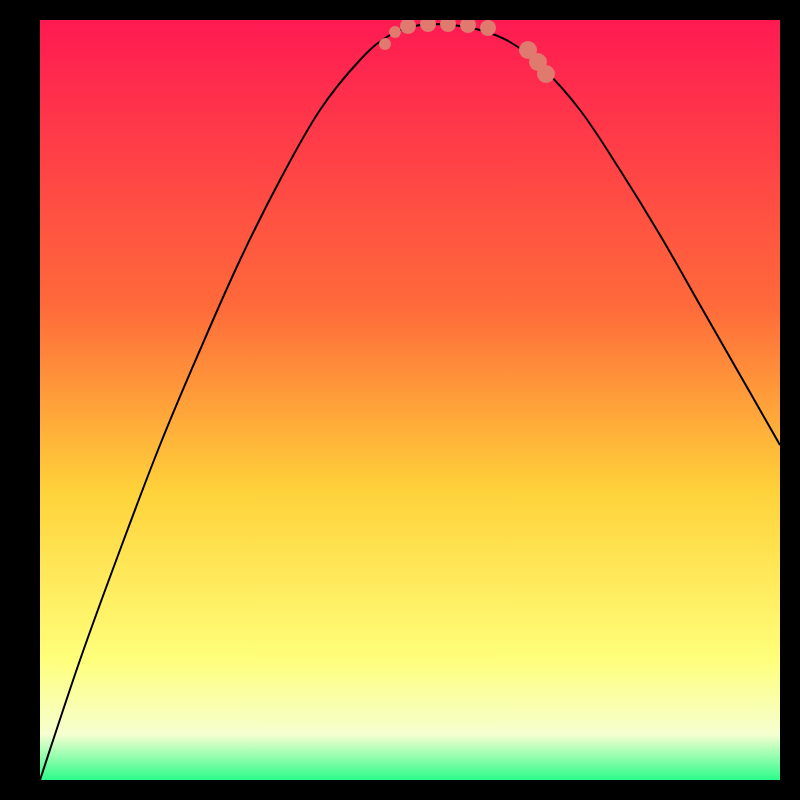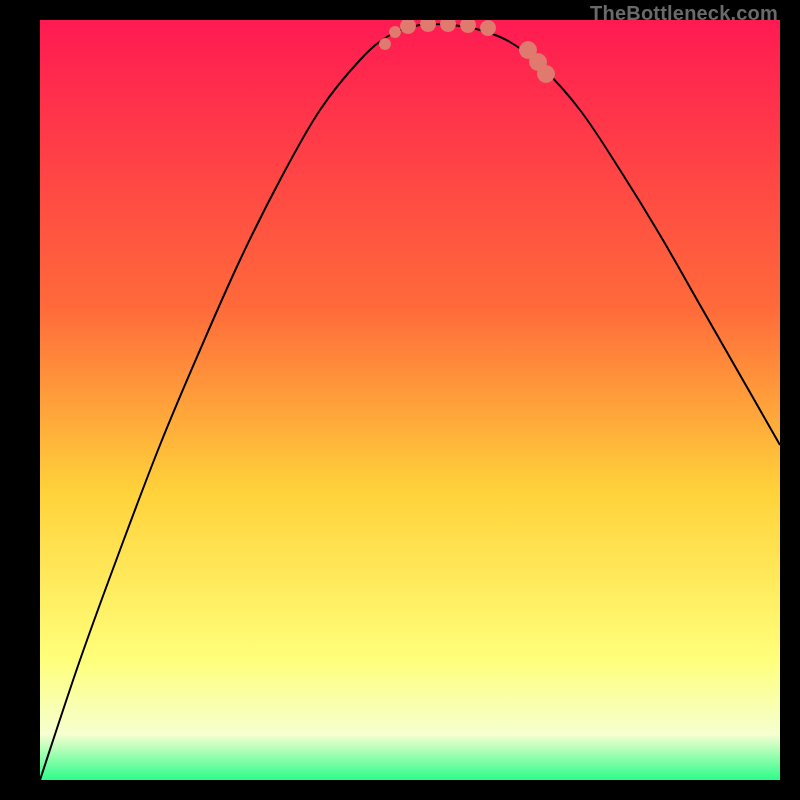--- a/index.html
+++ b/index.html
@@ -64,14 +64,13 @@
           <circle cx="388" cy="4" r="8" fill="#e07a6f"></circle>
           <circle cx="408" cy="4" r="8" fill="#e07a6f"></circle>
           <circle cx="428" cy="5" r="8" fill="#e07a6f"></circle>
           <circle cx="448" cy="8" r="8" fill="#e07a6f"></circle>
           <circle cx="488" cy="30" r="9" fill="#e07a6f"></circle>
           <circle cx="498" cy="42" r="9" fill="#e07a6f"></circle>
           <circle cx="506" cy="54" r="9" fill="#e07a6f"></circle>
         </g>
     </svg>
   </div>
-  <div class="watermark">TheBottleneck.com</div>
 </div>
 
 </body></html>

